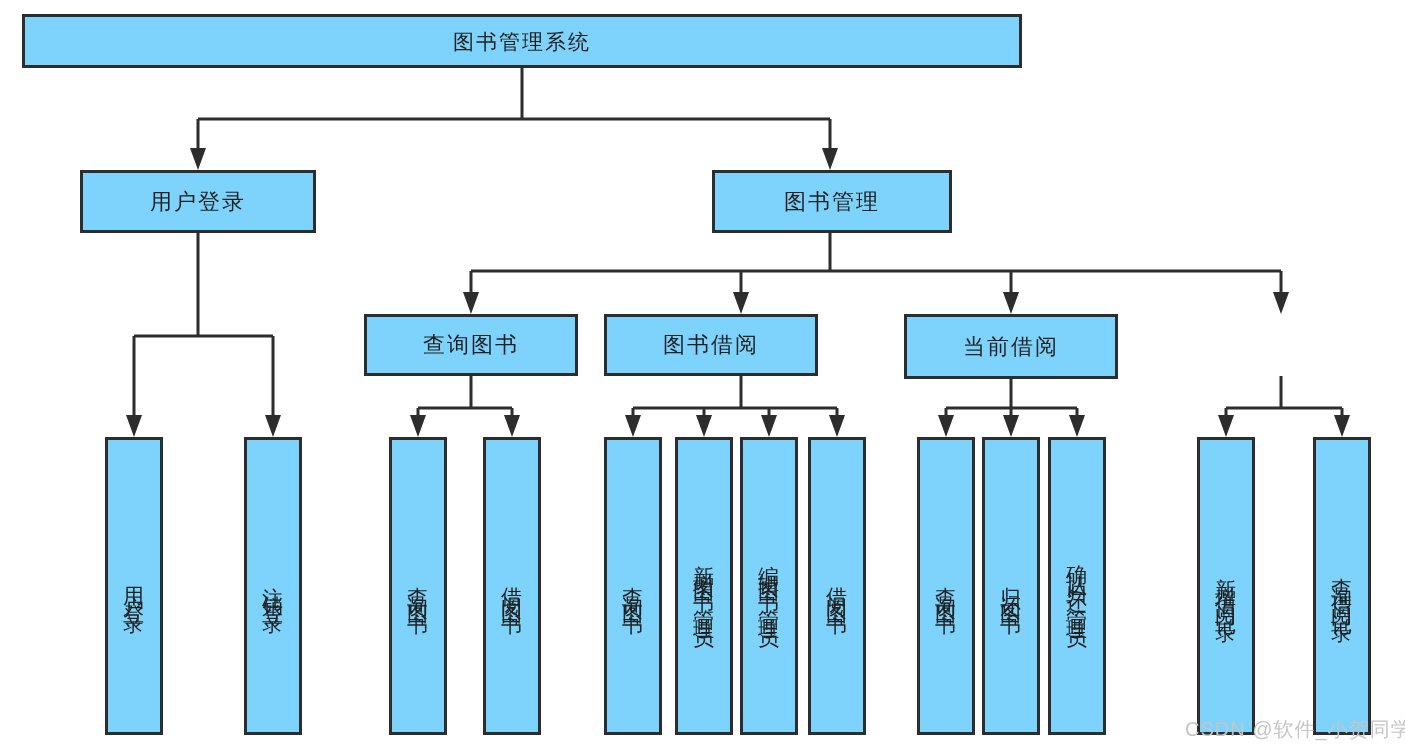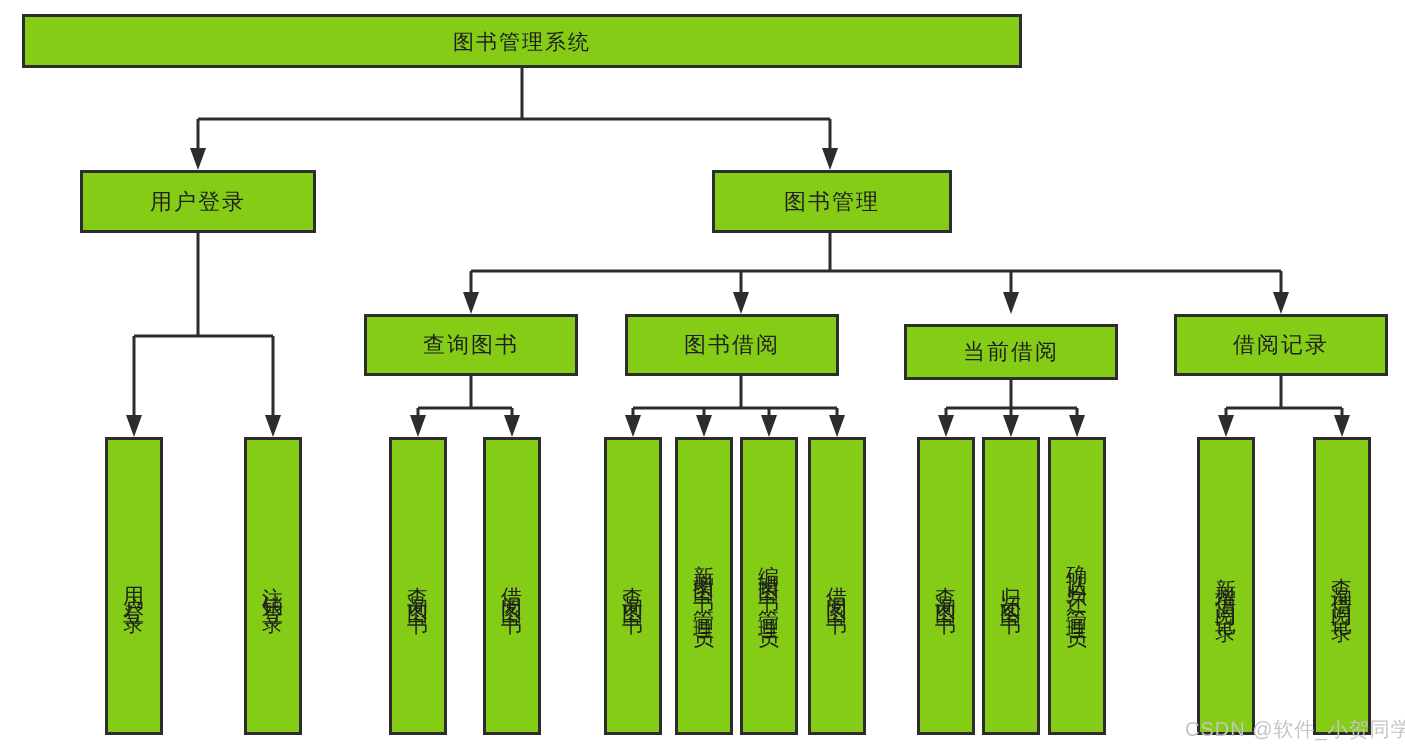--- a/index.html
+++ b/index.html
@@ -18,21 +18,21 @@
   #connectors {
     position: absolute;
     left: 0;
     top: 0;
     pointer-events: none;
   }
   .node {
     position: absolute;
     box-sizing: border-box;
     border: 3px solid #2d2d2d;
-    background: #84cc16;
+    background: #7dd3fc;
     color: #1f1f1f;
     display: flex;
     align-items: center;
     justify-content: center;
     text-align: center;
   }
   .node.h {
     font-size: 22px;
     letter-spacing: 2px;
     line-height: 1;
@@ -118,23 +118,22 @@
       M1218 415 L1234 415 L1226 437 Z
       M1334 415 L1350 415 L1342 437 Z"></path>
   </svg>
 
   <div class="node h root" style="left:22px; top:14px; width:1000px; height:54px">图书管理系统</div>
 
   <div class="node h" style="left:80px; top:170px; width:236px; height:63px">用户登录</div>
   <div class="node h" style="left:712px; top:170px; width:240px; height:63px">图书管理</div>
 
   <div class="node h" style="left:364px; top:314px; width:214px; height:62px">查询图书</div>
-  <div class="node h" style="left:625px; top:314px; width:214px; height:62px">图书借阅</div>
-  <div class="node h" style="left:904px; top:324px; width:214px; height:56px">当前借阅</div>
-  <div class="node h" style="left:1174px; top:314px; width:214px; height:62px">借阅记录</div>
+  <div class="node h" style="left:604px; top:314px; width:214px; height:62px">图书借阅</div>
+  <div class="node h" style="left:904px; top:314px; width:214px; height:65px">当前借阅</div>
 
   <div class="node v" style="left:105px; top:437px; width:58px; height:298px">用户登录</div>
   <div class="node v" style="left:244px; top:437px; width:58px; height:298px">注销登录</div>
 
   <div class="node v" style="left:389px; top:437px; width:58px; height:298px">查询图书</div>
   <div class="node v" style="left:483px; top:437px; width:58px; height:298px">借阅图书</div>
 
   <div class="node v" style="left:604px; top:437px; width:58px; height:298px">查询图书</div>
   <div class="node v" style="left:675px; top:437px; width:58px; height:298px">新增图书（管理员）</div>
   <div class="node v" style="left:740px; top:437px; width:58px; height:298px">编辑图书（管理员）</div>

